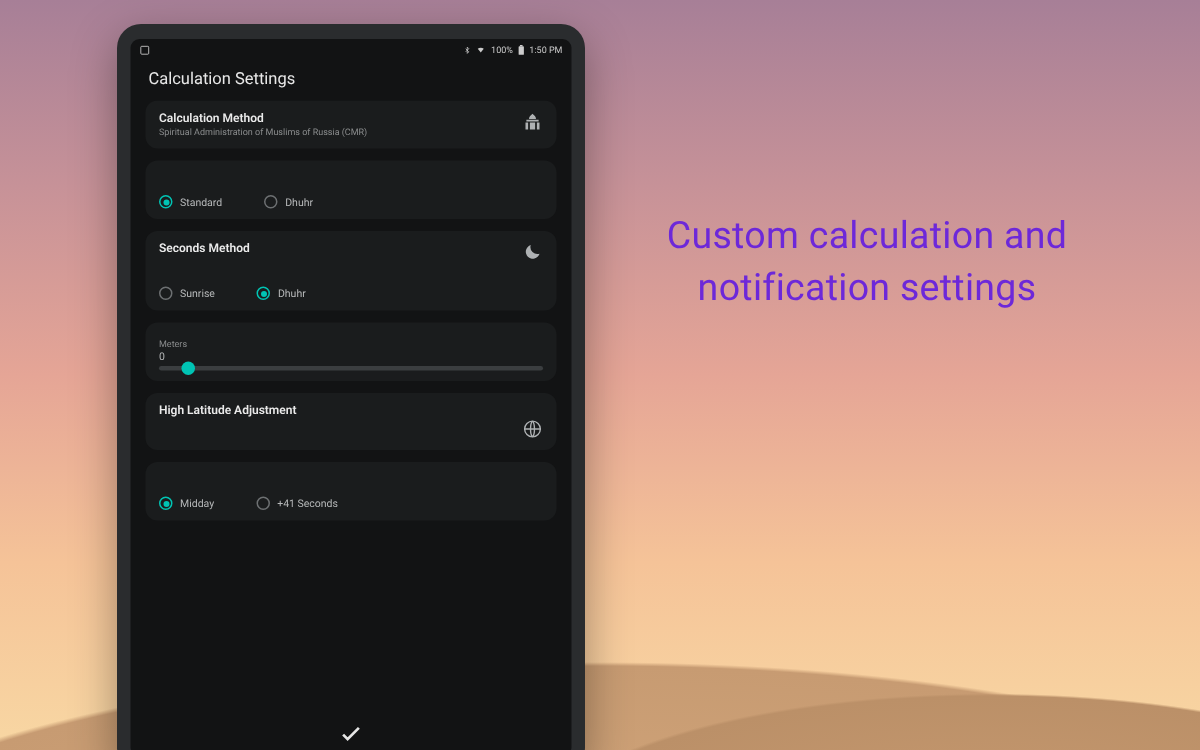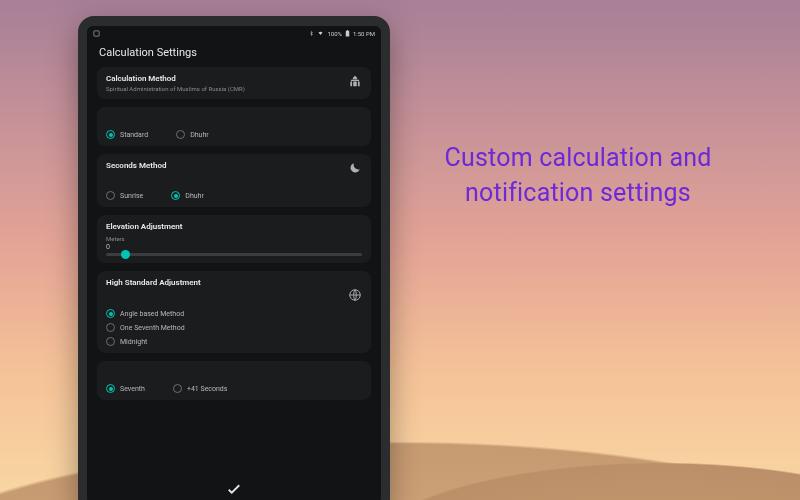--- a/index.html
+++ b/index.html
@@ -273,65 +273,48 @@
           <label class="radio">
             <span class="radio-circle">
                 <span class="radio-dot"></span>
               </span>
             <span>Dhuhr</span>
           </label>
         </div>
       </div>
 
       <div class="card">
-        <div class="card-title">Elevation Adjustment</div>
         <div class="slider-wrap">
           <span class="slider-label">Meters</span>
           <span class="slider-val">0</span>
           <div class="slider-track">
             <div class="slider-thumb"></div>
           </div>
         </div>
       </div>
 
       <div class="card">
         <div class="card-header">
-          <div class="card-title">High Standard Adjustment</div>
+          <div class="card-title">High Latitude Adjustment</div>
           <span class="card-icon" style="align-self:center;margin-top:10px">
             <svg viewBox="0 0 24 24" fill="none" stroke="#aeb1b3" stroke-width="1.6">
                 <circle cx="12" cy="12" r="9"></circle>
                 <path d="M3 12h18M12 3c3 3 3 15 0 18M12 3c-3 3-3 15 0 18"></path>
               </svg>
           </span>
         </div>
-        <div class="options col" style="margin-top:7px">
+      </div>
+
+      <div class="card">
+        <div class="options">
           <label class="radio">
             <span class="radio-circle">
                 <span class="radio-dot"></span>
               </span>
-            <span>Angle based Method</span>
-          </label>
-          <label class="radio">
-            <span class="radio-circle off"></span>
-            <span>One Seventh Method</span>
-          </label>
-          <label class="radio">
-            <span class="radio-circle off"></span>
-            <span>Midnight</span>
-          </label>
-        </div>
-      </div>
-
-      <div class="card">
-        <div class="options">
-          <label class="radio">
-            <span class="radio-circle">
-                <span class="radio-dot"></span>
-              </span>
-            <span>Seventh</span>
+            <span>Midday</span>
           </label>
           <label class="radio">
             <span class="radio-circle off"></span>
             <span>+41 Seconds</span>
           </label>
         </div>
       </div>
 
 
     </div>

